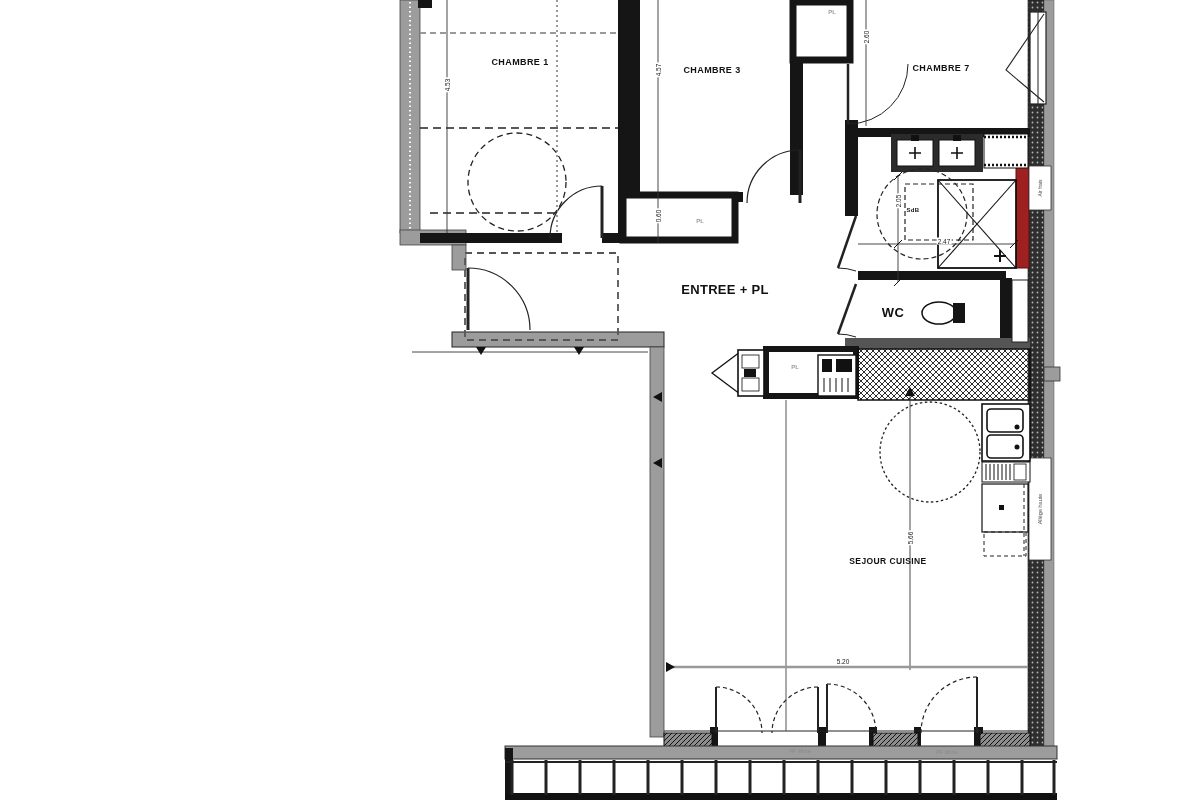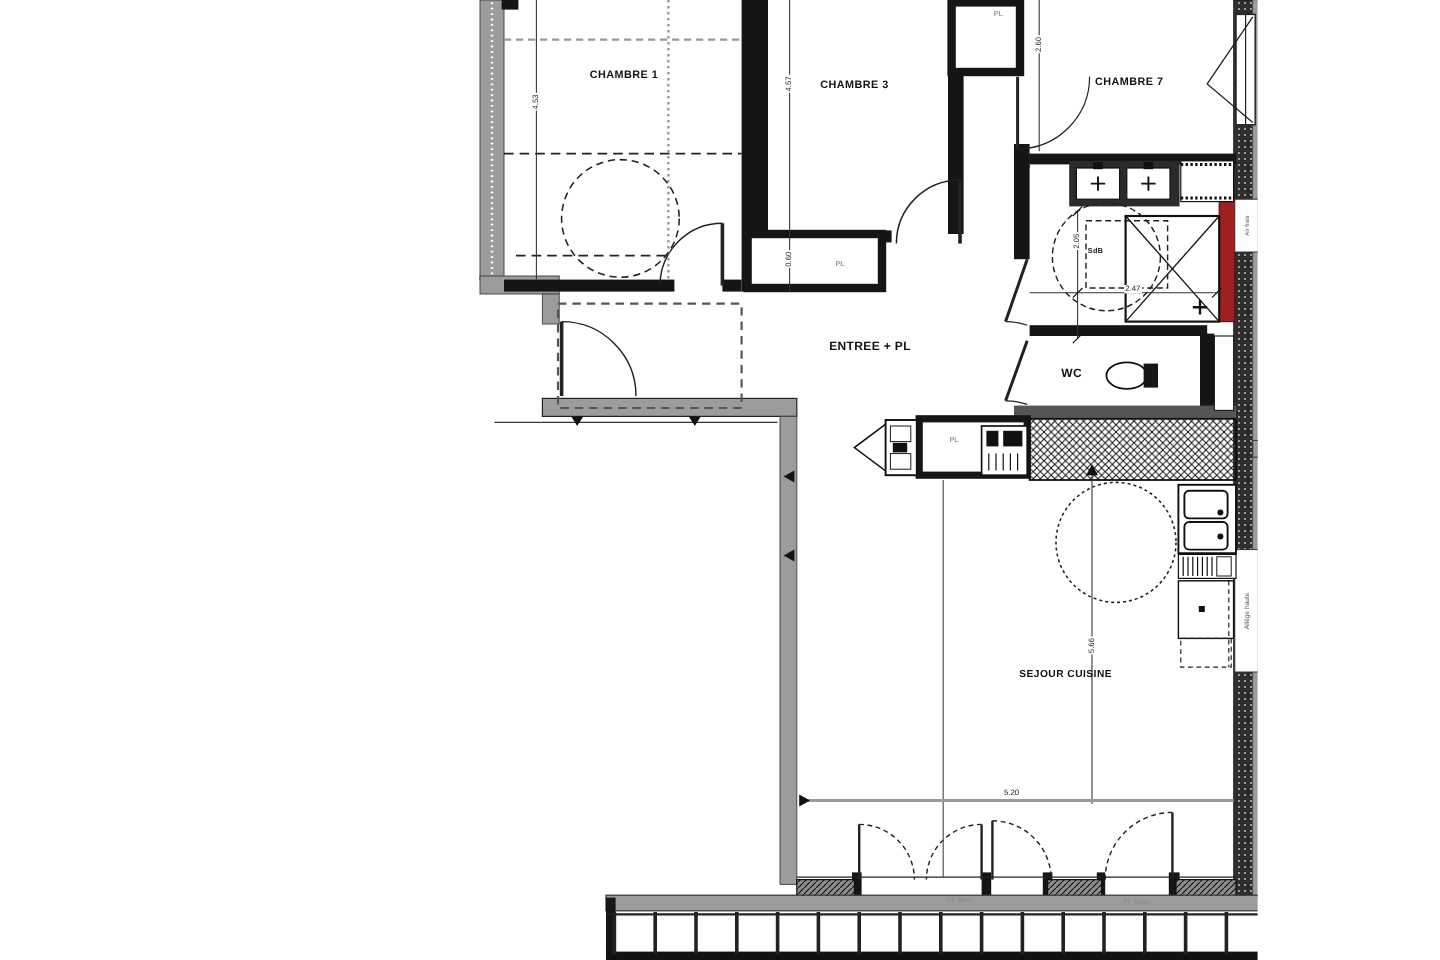--- a/index.html
+++ b/index.html
@@ -1,20 +1,20 @@
 <!DOCTYPE html>
 <html><head>
 <meta charset="utf-8">
 <style>
   html,body{margin:0;padding:0;background:#fff;}
-  #stage{position:relative;width:1048px;height:800px;background:#fff;overflow:hidden;
+  #stage{position:relative;width:1200px;height:800px;background:#fff;overflow:hidden;
          font-family:"Liberation Sans",sans-serif;}
   .lbl{position:absolute;transform:translate(-50%,-50%);white-space:nowrap;color:#111;}
   .room{font-size:9px;font-weight:bold;letter-spacing:.4px;}
-  .room-sm{font-size:10px;font-weight:bold;letter-spacing:.3px;}
+  .room-sm{font-size:13px;font-weight:bold;letter-spacing:.3px;}
   .pl{font-size:6px;color:#9a9a9a;font-weight:bold;}
   .dim{font-size:6.5px;color:#222;background:#fff;padding:0 1px;line-height:7px;}
   .rot{transform:translate(-50%,-50%) rotate(-90deg);}
   .tiny{font-size:5.5px;color:#8a8a8a;}
   .note{font-size:5.5px;color:#555;}
   svg{position:absolute;left:0;top:0;}
 </style>
 </head>
 <body>
 

